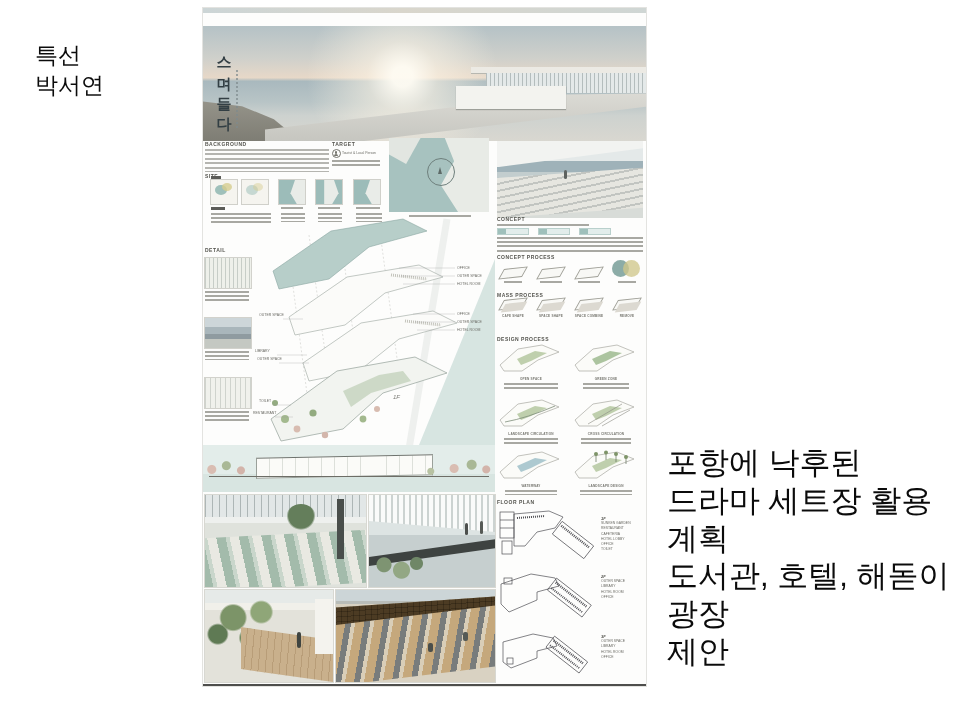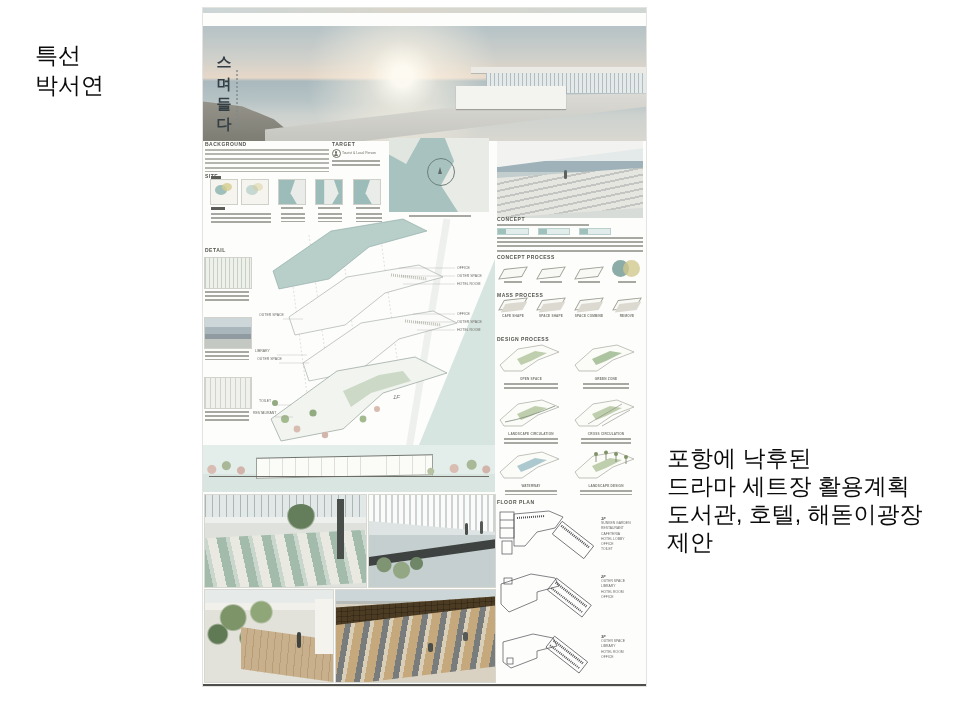--- a/index.html
+++ b/index.html
@@ -3,21 +3,21 @@
 <meta charset="utf-8">
 <style>
   html,body{margin:0;padding:0;}
   body{width:960px;height:720px;background:#ffffff;position:relative;overflow:hidden;
        font-family:"Liberation Sans","DejaVu Sans",sans-serif;}
   .abs{position:absolute;}
   .ml{white-space:pre-line;}
 
   
   .award{left:35px;top:40px;font-size:23px;line-height:1.32;color:#0b0b0b;}
-  .annotation{left:667px;top:444px;font-size:23px;line-height:1.22;color:#0b0b0b;}
+  .annotation{left:667px;top:444px;font-size:31px;line-height:1.22;color:#0b0b0b;}
 
   
   .poster{left:203px;top:8px;width:443px;height:676px;background:#fdfdfc;
           outline:1px solid #e3e3e0;border-bottom:2px solid #4e4e4c;overflow:hidden;}
   .topstrip{left:0;top:0;width:443px;height:5px;
             background:linear-gradient(90deg,#ccd5d6,#d9d6cc 45%,#cfd6d4);}
 
   
   .hero{left:0;top:18px;width:443px;height:115px;overflow:hidden;
     background:

